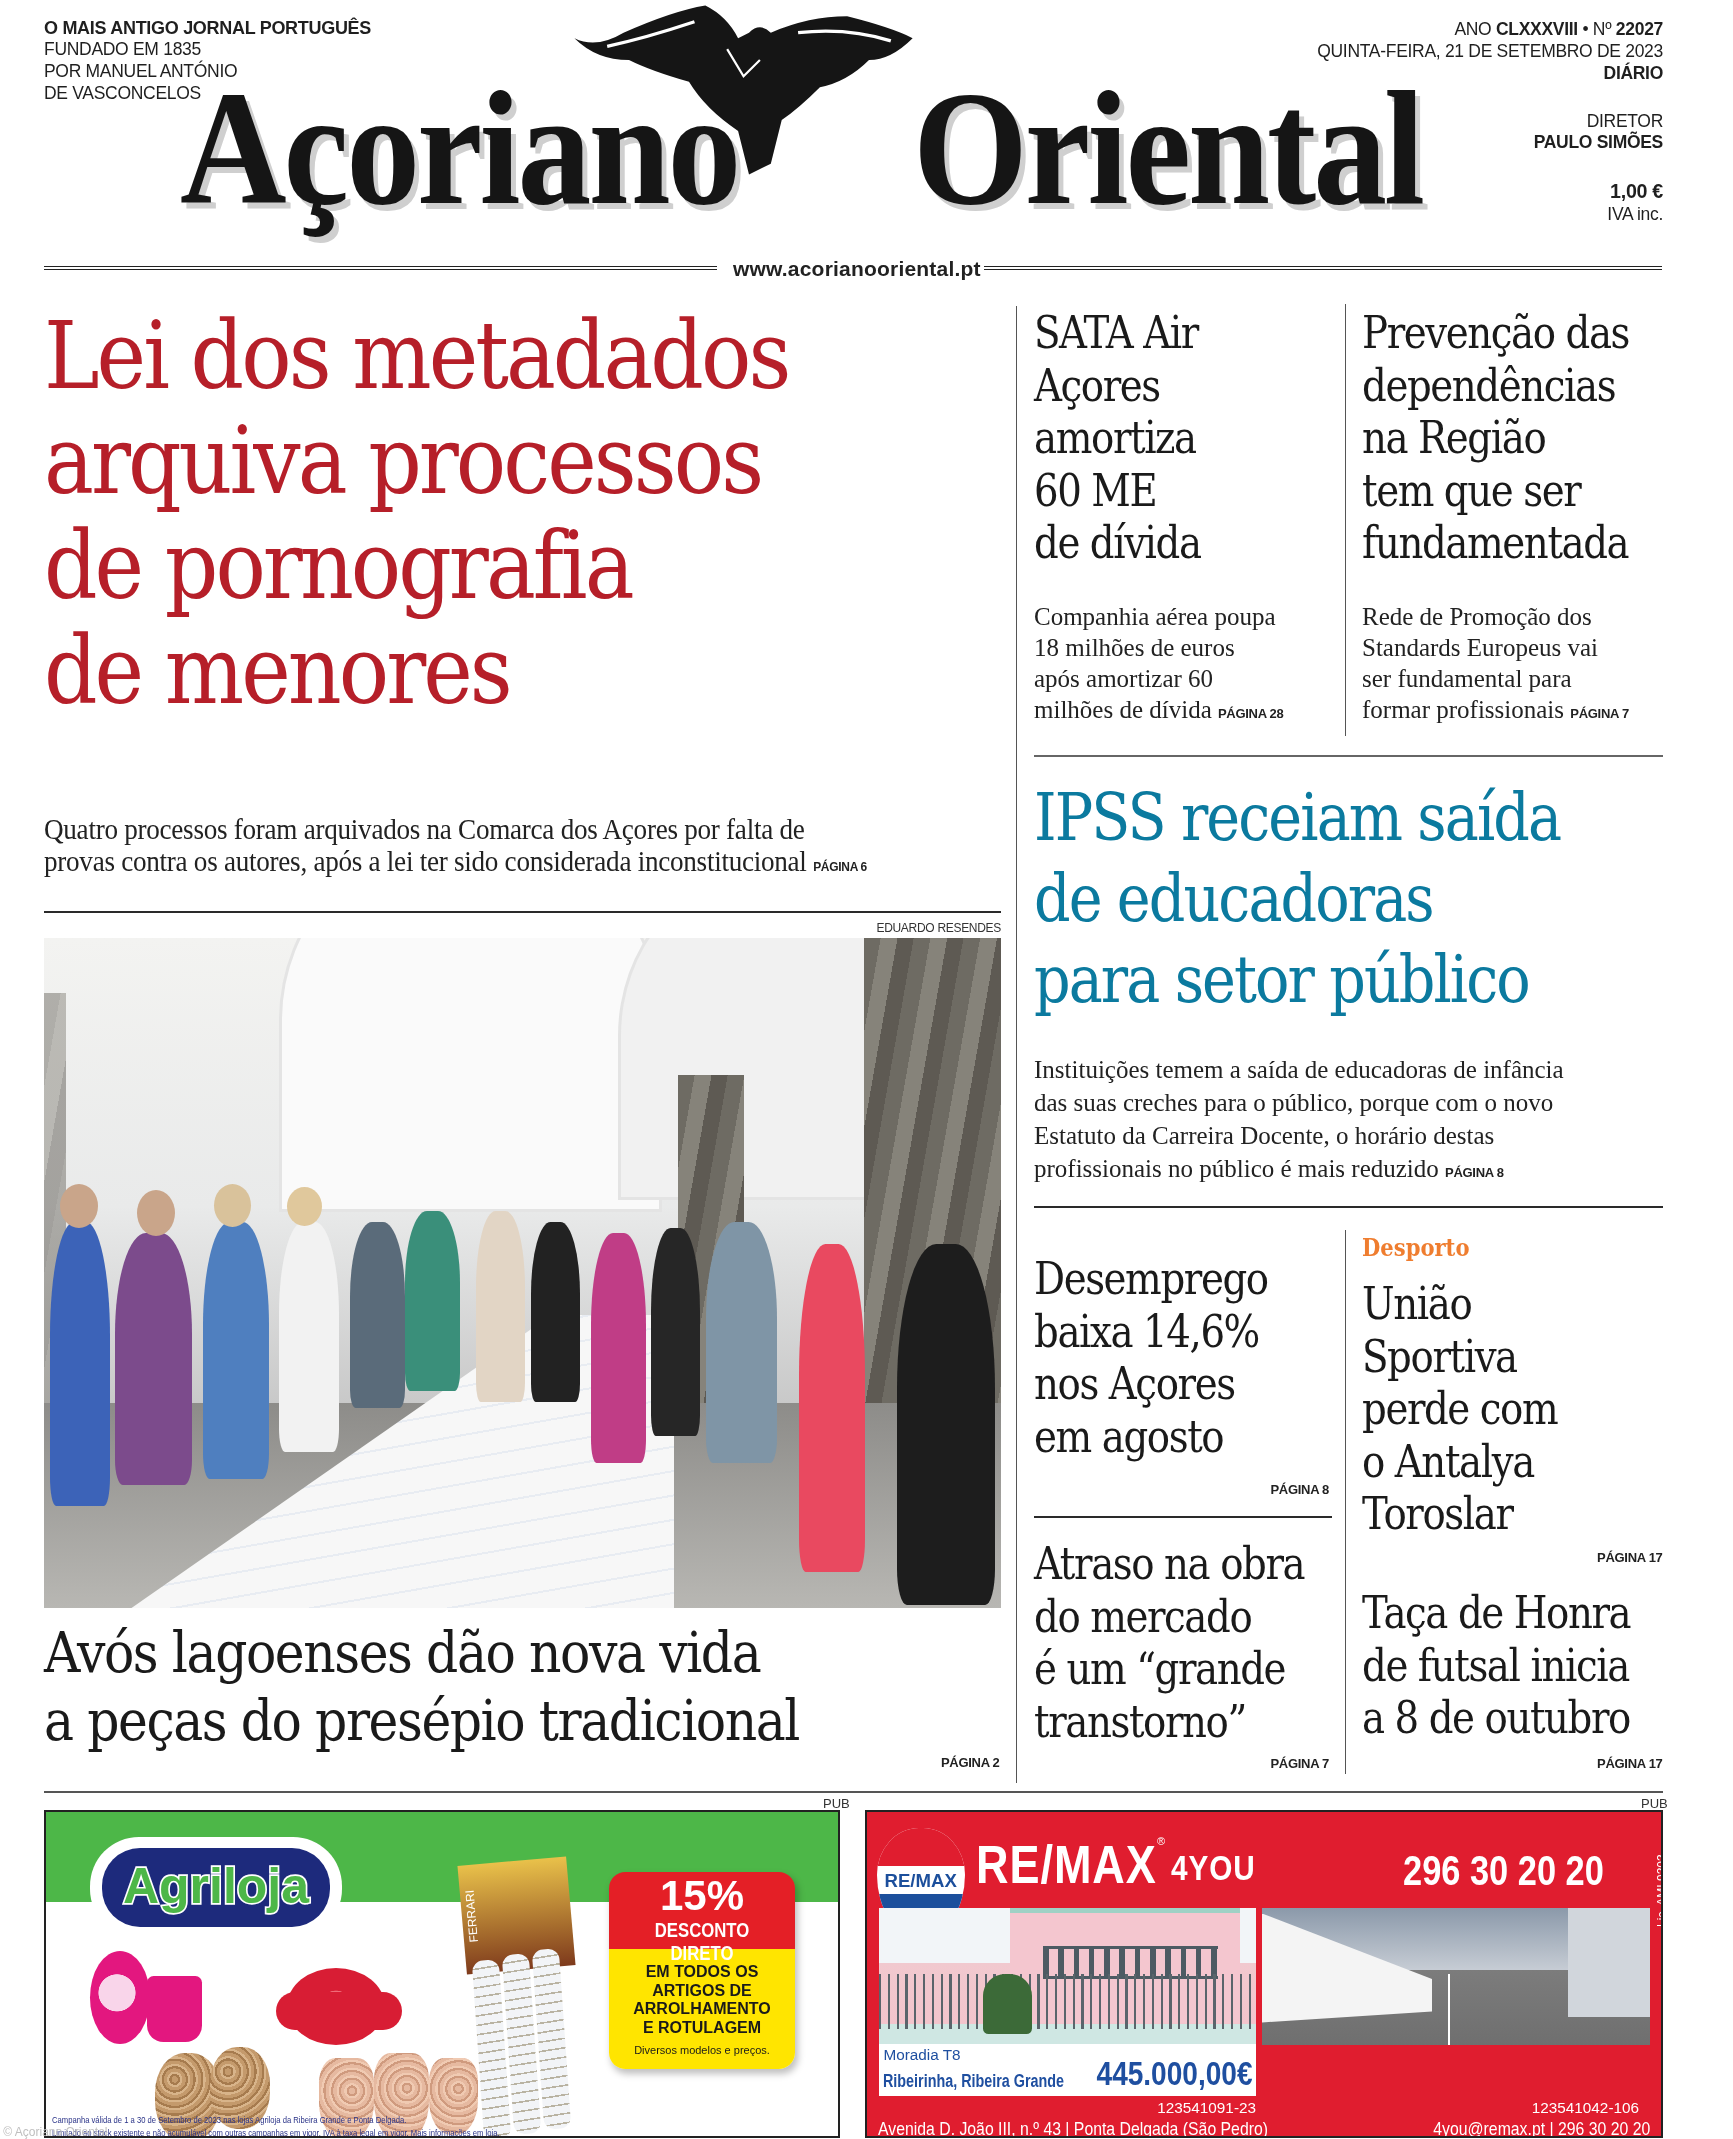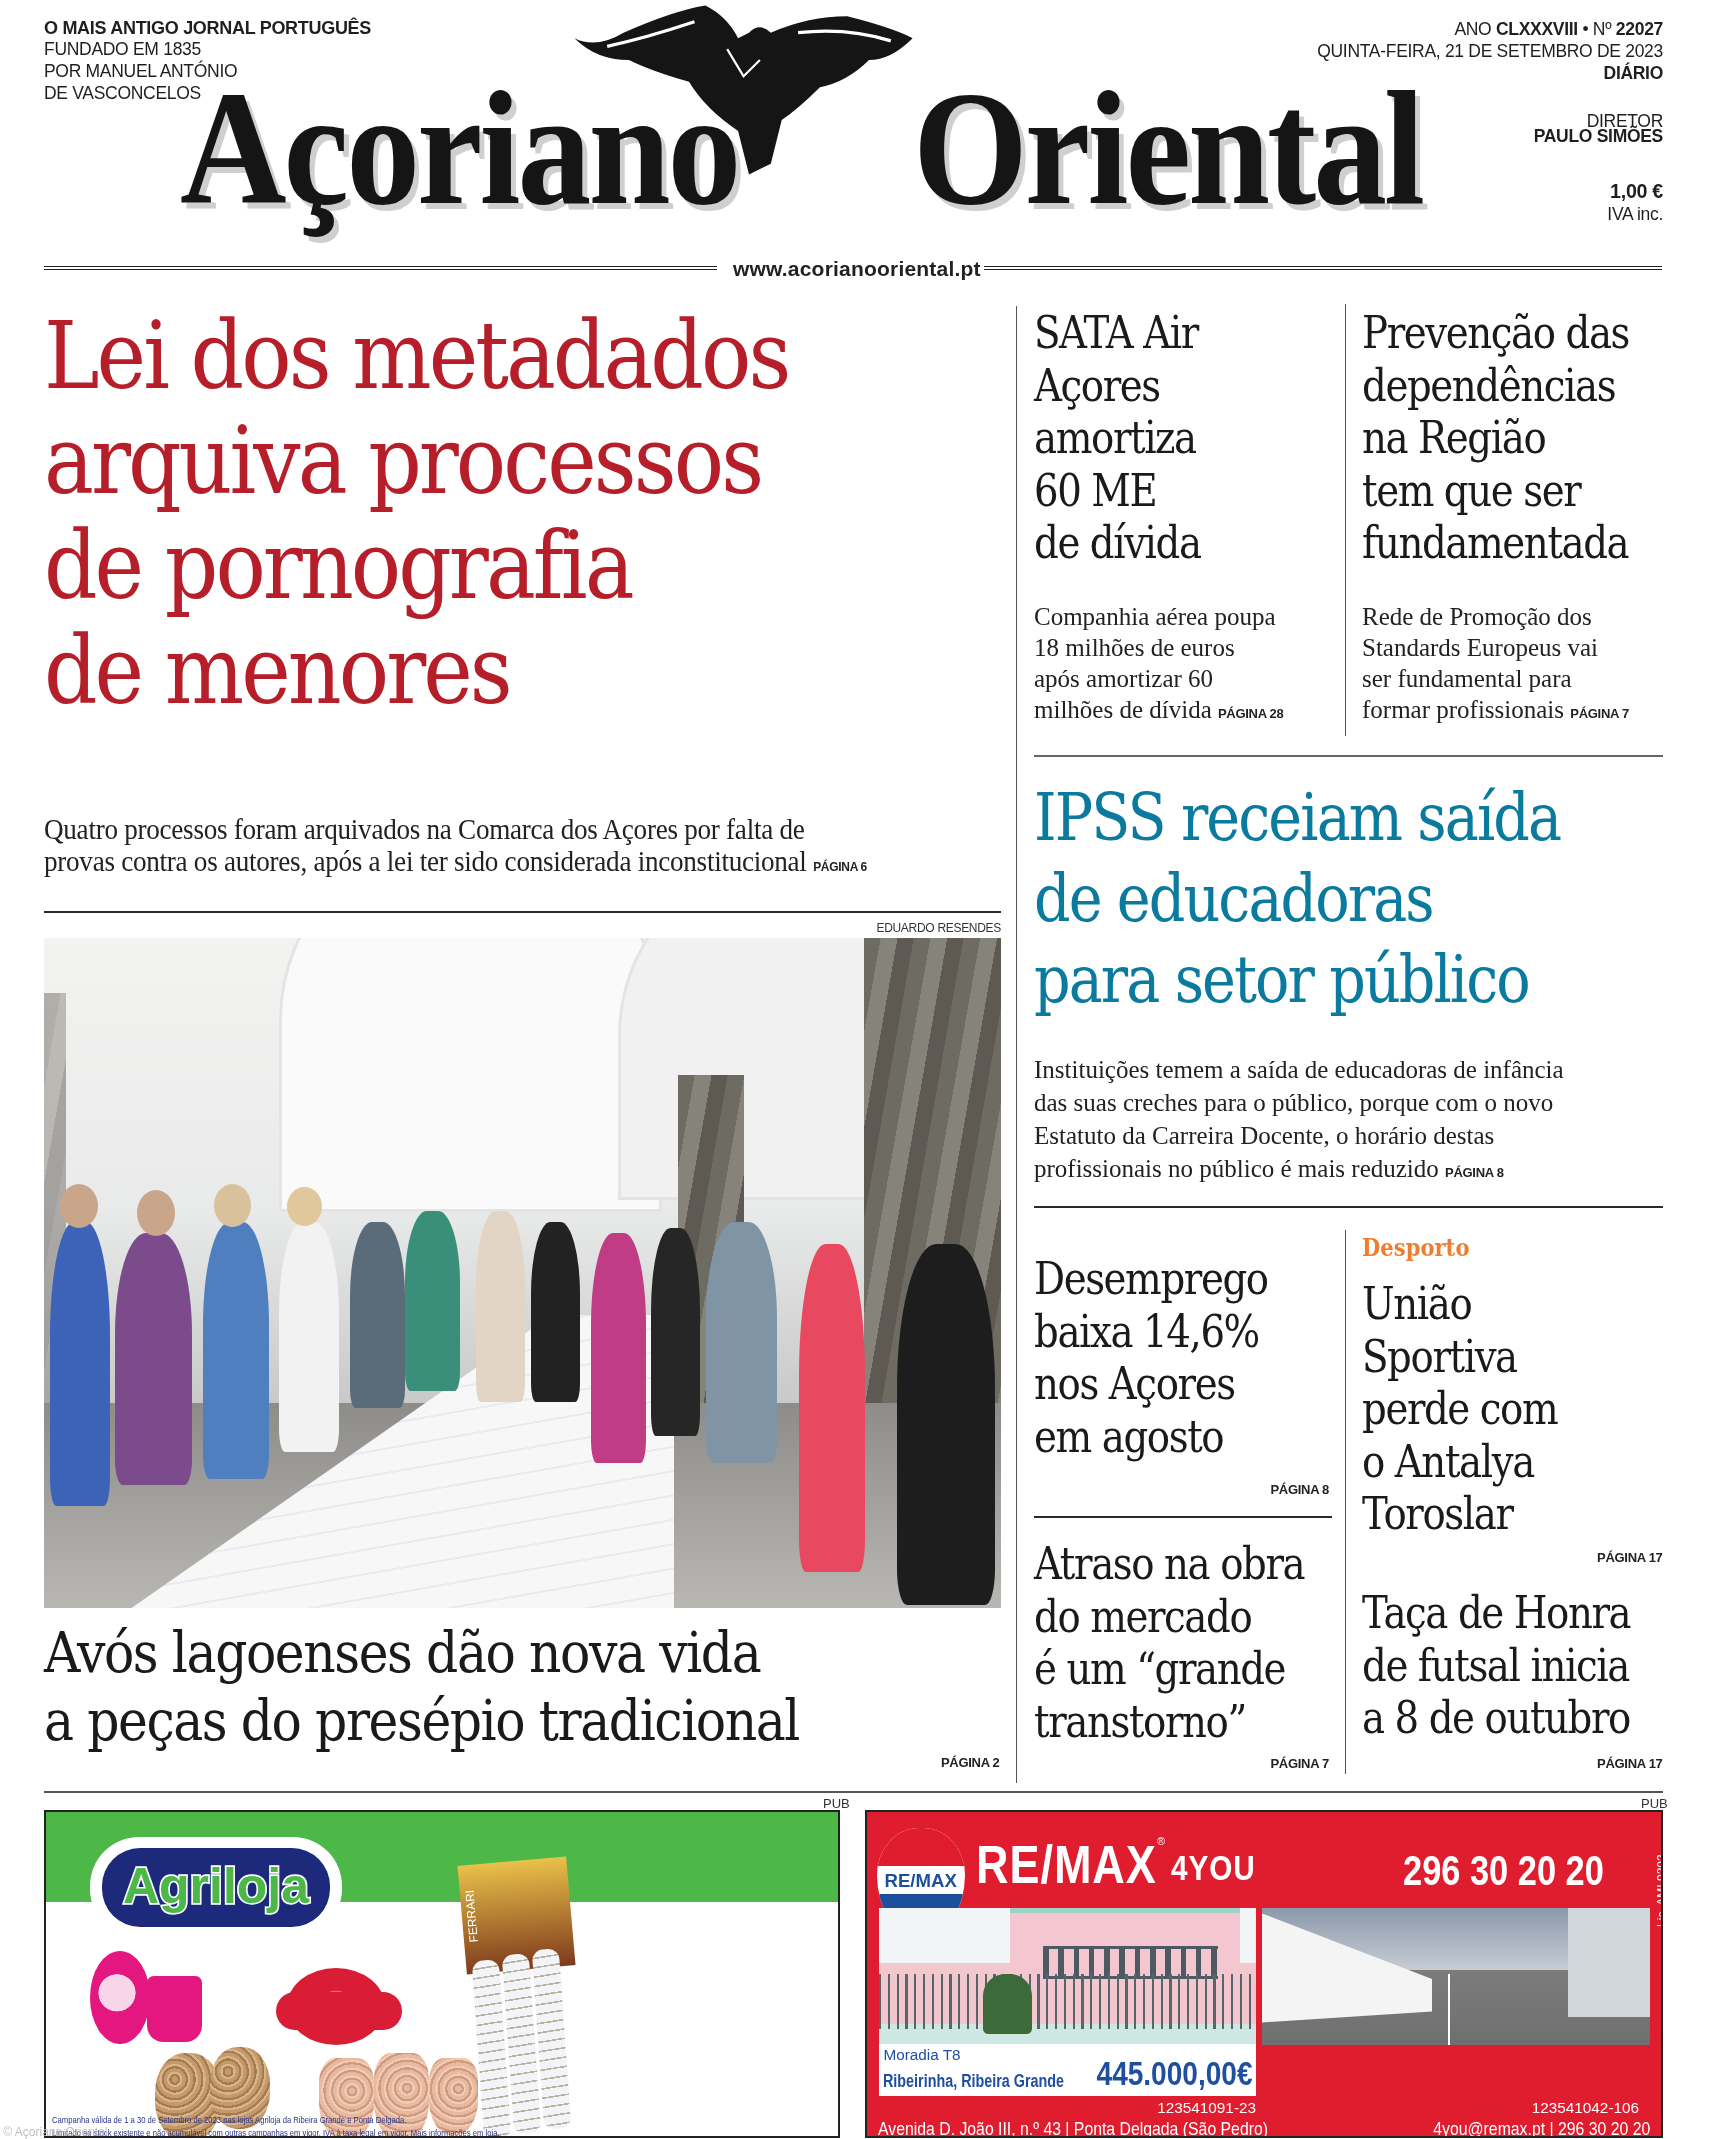--- a/index.html
+++ b/index.html
@@ -87,21 +87,21 @@
     <div class="abs logo-text" style="left:0;top:66px;transform:scaleX(0.9);transform-origin:left top;">Açoriano</div>
     <div class="abs logo-text" style="left:733px;top:66px;transform:scaleX(0.9);transform-origin:left top;">Oriental</div>
   </div>
 
   <div class="abs meta" style="right:71px;top:17.5px;width:383px;">
     <div><span>ANO</span> <b>CLXXXVIII</b> <span>• Nº</span> <b>22027</b></div>
     <div>QUINTA-FEIRA, 21 DE SETEMBRO DE 2023</div>
     <div style="font-weight:700;">DIÁRIO</div>
   </div>
   <div class="abs meta" style="right:71px;top:110px;">DIRETOR</div>
-  <div class="abs meta" style="right:71px;top:125px;font-weight:700;">PAULO SIMÕES</div>
+  <div class="abs meta" style="right:71px;top:131px;font-weight:700;">PAULO SIMÕES</div>
   <div class="abs meta" style="right:71px;top:180px;font-weight:700;font-size:19.7px;">1,00 €</div>
   <div class="abs meta" style="right:71px;top:203px;">IVA inc.</div>
 </div>
 
 <div class="abs url-line" style="left:44px;top:266px;width:673px;"></div>
 <a class="abs url" style="left:733px;top:257px;">www.acorianooriental.pt</a>
 <div class="abs url-line" style="left:984px;top:266px;width:678px;"></div>
 
 <div class="abs vrule" style="left:1016px;top:306px;height:1477px;"></div>
 <div class="abs vrule" style="left:1345px;top:304px;height:432px;"></div>
@@ -249,20 +249,33 @@
   <div class="cork" style="left:164px;top:235px;width:60px;height:82px;"></div>
   <div class="cork2" style="left:273px;top:246px;width:55px;height:82px;"></div>
   <div class="cork2" style="left:328px;top:241px;width:55px;height:88px;"></div>
   <div class="cork2" style="left:383px;top:246px;width:49px;height:77px;"></div>
   <div class="sleeve-card" style="left:416px;top:49px;width:109px;height:109px;transform:rotate(-5deg);"></div>
   <div class="abs" style="left:421px;top:131px;color:#fff;font-size:12px;transform:rotate(-95deg);transform-origin:left top;">FERRARI</div>
   <div class="sleeve" style="left:432px;top:148px;width:27px;height:180px;transform:rotate(-4deg);"></div>
   <div class="sleeve" style="left:462px;top:142px;width:27px;height:180px;transform:rotate(-4deg);"></div>
   <div class="sleeve" style="left:492px;top:137px;width:27px;height:180px;transform:rotate(-4deg);"></div>
 
+  <div class="abs promo" style="left:563px;top:60px;width:186px;height:197px;">
+    <div class="promo-top" style="height:77px;">
+      <div style="font-size:42px;line-height:47px;">15%</div>
+      <div style="font-size:19.7px;line-height:23px;transform:scaleX(0.85);">DESCONTO DIRETO</div>
+    </div>
+    <div class="promo-bot" style="height:120px;padding-top:14.2px;font-size:16px;line-height:18.6px;">
+      <div>EM TODOS OS</div>
+      <div>ARTIGOS DE</div>
+      <div>ARROLHAMENTO</div>
+      <div>E ROTULAGEM</div>
+      <div style="font-size:11px;font-weight:400;margin-top:3.3px;">Diversos modelos e preços.</div>
+    </div>
+  </div>
 
   <div class="abs agri-fine" style="left:5.5px;top:301px;white-space:nowrap;transform:scaleX(0.78);transform-origin:left top;">
     <div>Campanha válida de 1 a 30 de Setembro de 2023 nas lojas Agriloja da Ribeira Grande e Ponta Delgada.</div>
     <div>Limitado ao stock existente e não acumulável com outras campanhas em vigor. IVA à taxa legal em vigor. Mais informações em loja.</div>
   </div>
 </div>
 
 <div class="abs ad-remax" style="left:865px;top:1810px;width:798px;height:328px;">
   <div class="balloon" style="left:9.8px;top:16.4px;width:88px;height:109px;">
     <div class="abs" style="left:0;top:0;width:88px;height:38px;background:#e01d2f;"></div>

